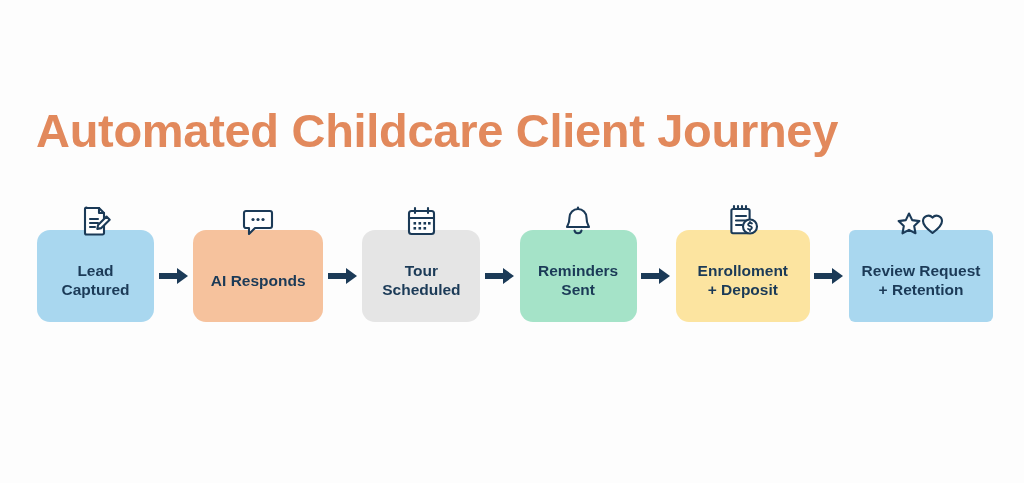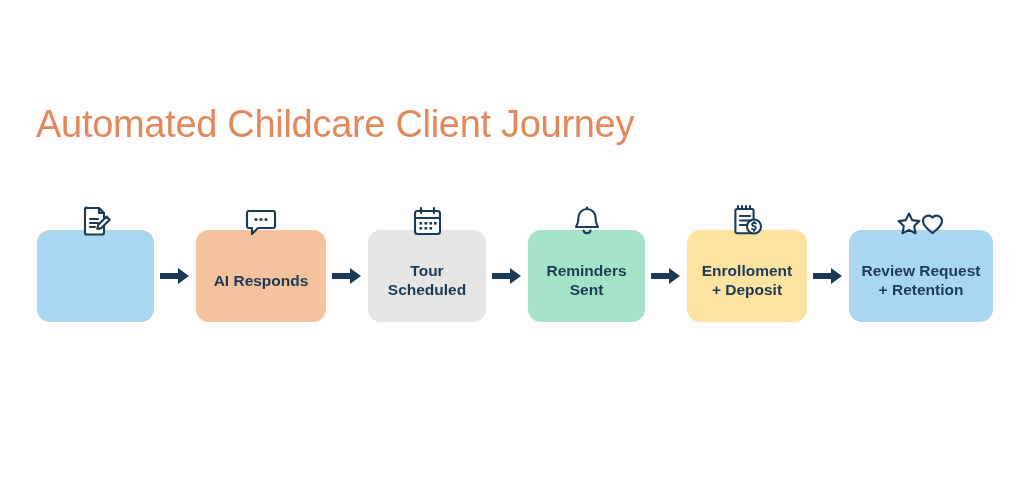--- a/index.html
+++ b/index.html
@@ -12,22 +12,22 @@
     background: #fdfdfd;
     font-family: "Liberation Sans", sans-serif;
     overflow: hidden;
     position: relative;
   }
 
   #page-title {
     position: absolute;
     left: 36px;
     top: 103px;
-    font-size: 38px;
-    font-weight: normal;
+    font-size: 47px;
+    font-weight: bold;
     color: #e2895c;
     letter-spacing: -0.3px;
     white-space: nowrap;
   }
 
   #flow {
     position: absolute;
     left: 37px;
     top: 230px;
     width: 956px;
@@ -80,39 +80,41 @@
     align-items: center;
     justify-content: center;
     min-width: 18px;
   }
   .arrow svg { display: block; }
 
   .w-lead       { width: 117px; }
   .w-ai         { width: 130px; }
   .w-tour       { width: 118px; }
   .w-reminders  { width: 117px; }
-  .w-enroll     { width: 120px; }
-  .w-review     { width: 144px; }
+  .w-enroll     { width: 134px; }
+  .w-review     { width: 144px; border-radius: 6px; }
 </style>
 </head>
 <body>
 
 <div id="page-title">Automated Childcare Client Journey</div>
 
 <div id="flow">
 
   <div class="step w-lead" style="background:#a9d7ef">
     <span class="step-icon">
       <svg width="34" height="34" viewBox="0 0 34 34" fill="none" stroke="#1b3a57" stroke-width="2.1" stroke-linecap="round" stroke-linejoin="round">
         <path d="M7 4 h13 l5 5 v20 a1.5 1.5 0 0 1 -1.5 1.5 h-16 a1.5 1.5 0 0 1 -1.5 -1.5 v-24 a1.5 1.5 0 0 1 1.5 -1.5 z" fill="#ffffff"></path>
         <path d="M20 4 v5 h5"></path>
         <path d="M11 15 h8 M11 19 h8 M11 23 h5"></path>
         <path d="M27.5 12.5 l3.2 3.2 l-8.4 8.4 l-4 0.8 l0.8 -4 z" fill="#ffffff"></path>
       </svg>
     </span>
+    <span class="step-label">Lead
+Captured</span>
   </div>
 
   <div class="arrow">
     <svg width="30" height="18" viewBox="0 0 30 18">
         <path d="M0 6 h18 v-5 l11 8 l-11 8 v-5 h-18 z" fill="#1b3a57"></path>
       </svg>
   </div>
 
   <div class="step w-ai" style="background:#f6c29d">
     <span class="step-icon">

